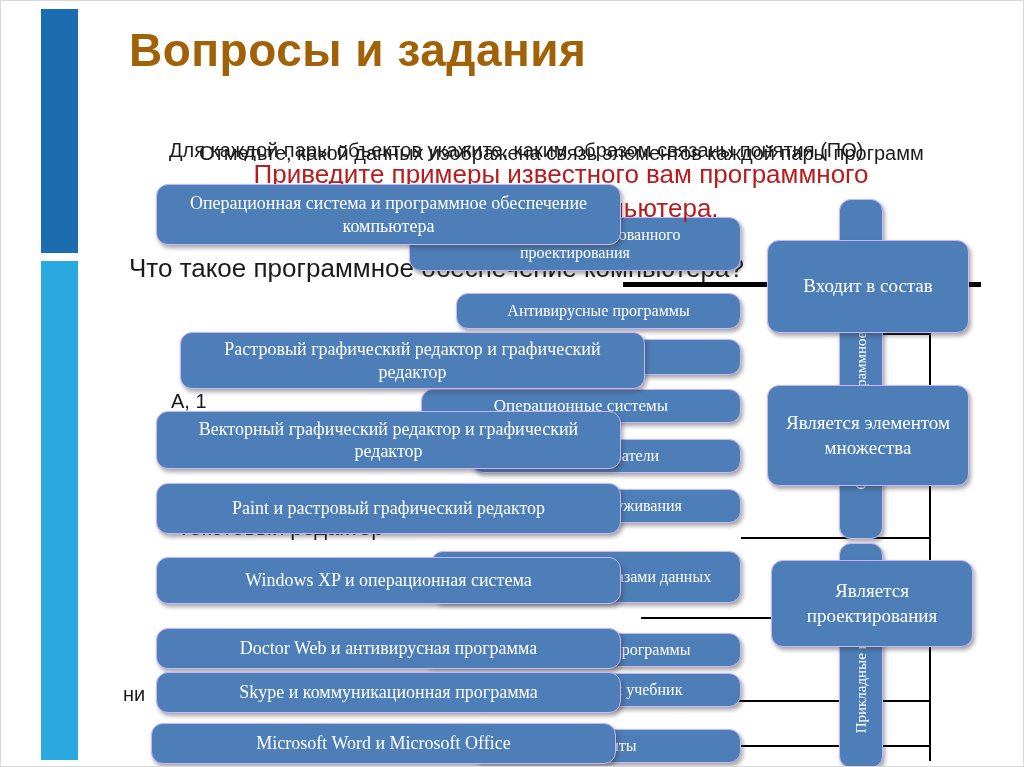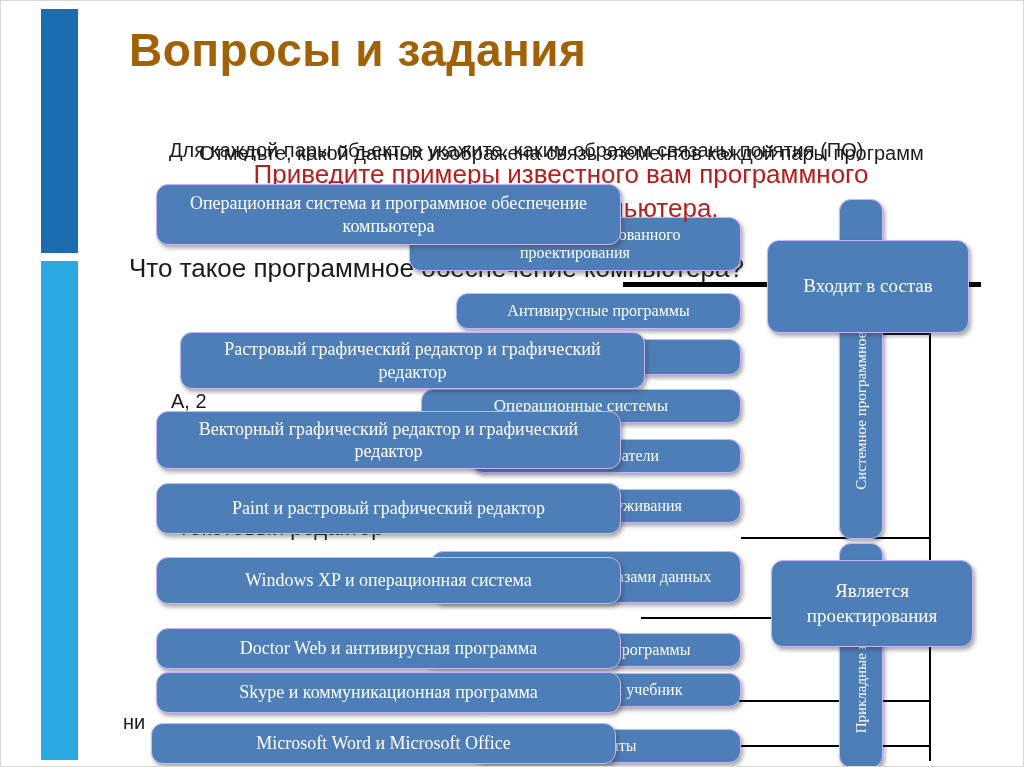--- a/index.html
+++ b/index.html
@@ -28,23 +28,23 @@
   <div class="bar" style="left:40px;top:260px;width:37px;height:499px;background:#2aa9e0;"></div>
 
   <div class="title">Вопросы и задания</div>
 
   <div class="qline" style="left:168px;top:138px;font-size:20px;">Для каждой пары объектов укажите, каким образом связаны понятия (ПО)</div>
   <div class="qline" style="left:198px;top:141px;font-size:20px;">Отметьте, какой данных изображена связь элементов каждой пары программ</div>
   <div class="qcenter" style="left:150px;top:158px;width:820px;font-size:26px;">Приведите примеры известного вам программного</div>
   <div class="qcenter" style="left:150px;top:192px;width:820px;font-size:26px;">обеспечения компьютера.</div>
 
   <div class="frag" style="left:128px;top:252px;font-size:26px;">Что такое программное обеспечение компьютера?</div>
-  <div class="frag" style="left:170px;top:389px;font-size:20px;">А, 2</div>
+  <div class="frag" style="left:170px;top:389px;font-size:20px;">А, 1</div>
   <div class="frag" style="left:176px;top:514px;font-size:22px;">Текстовый редактор</div>
-  <div class="frag" style="left:122px;top:682px;font-size:20px;margin-top:28px;">ни</div>
+  <div class="frag" style="left:122px;top:682px;font-size:20px;">ни</div>
 
   <div class="tline" style="left:622px;top:281px;width:358px;height:5px;"></div>
   <div class="tline" style="left:928px;top:281px;width:2px;height:479px;"></div>
   <div class="tline" style="left:882px;top:332px;width:48px;height:2px;"></div>
   <div class="tline" style="left:740px;top:536px;width:190px;height:2px;"></div>
   <div class="tline" style="left:640px;top:616px;width:290px;height:2px;"></div>
   <div class="tline" style="left:640px;top:699px;width:290px;height:2px;"></div>
   <div class="tline" style="left:628px;top:744px;width:302px;height:2px;"></div>
 
   <div class="bluebox bgbox" style="left:408px;top:216px;width:332px;height:54px;">Системы автоматизированного проектирования</div>
@@ -68,15 +68,16 @@
   <div class="bluebox pair" style="left:155px;top:183px;width:465px;height:61px;">Операционная система и программное обеспечение компьютера</div>
   <div class="bluebox pair" style="left:155px;top:331px;width:465px;height:57px;margin-left:24px;">Растровый графический редактор и графический редактор</div>
   <div class="bluebox pair" style="left:155px;top:410px;width:465px;height:58px;">Векторный графический редактор и графический редактор</div>
   <div class="bluebox pair" style="left:155px;top:482px;width:465px;height:51px;">Paint и растровый графический редактор</div>
   <div class="bluebox pair" style="left:155px;top:556px;width:465px;height:47px;">Windows XP и операционная система</div>
   <div class="bluebox pair" style="left:155px;top:627px;width:465px;height:41px;">Doctor Web и антивирусная программа</div>
   <div class="bluebox pair" style="left:155px;top:671px;width:465px;height:41px;">Skype и коммуникационная программа</div>
   <div class="bluebox pair" style="left:150px;top:722px;width:465px;height:41px;">Microsoft Word и Microsoft Office</div>
 
   <div class="bluebox relation" style="left:766px;top:239px;width:202px;height:93px;">Входит в состав</div>
+  <div class="bluebox relation" style="left:766px;top:384px;width:202px;height:101px;">Является элементом множества</div>
   <div class="bluebox relation" style="left:770px;top:559px;width:202px;height:87px;">Является проектирования</div>
 
 </div>
 
 </body></html>

